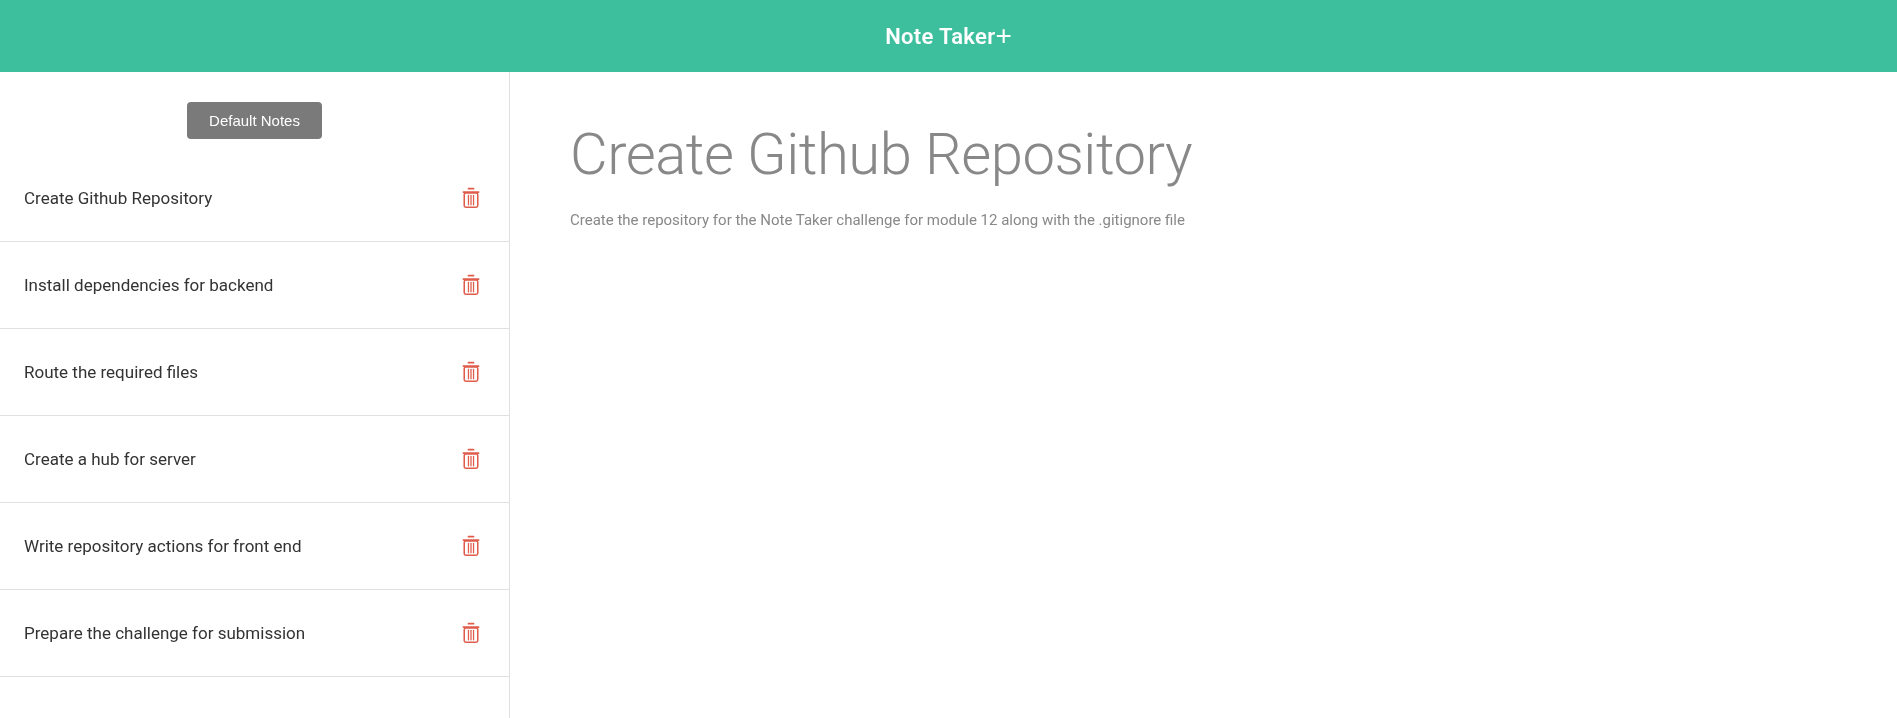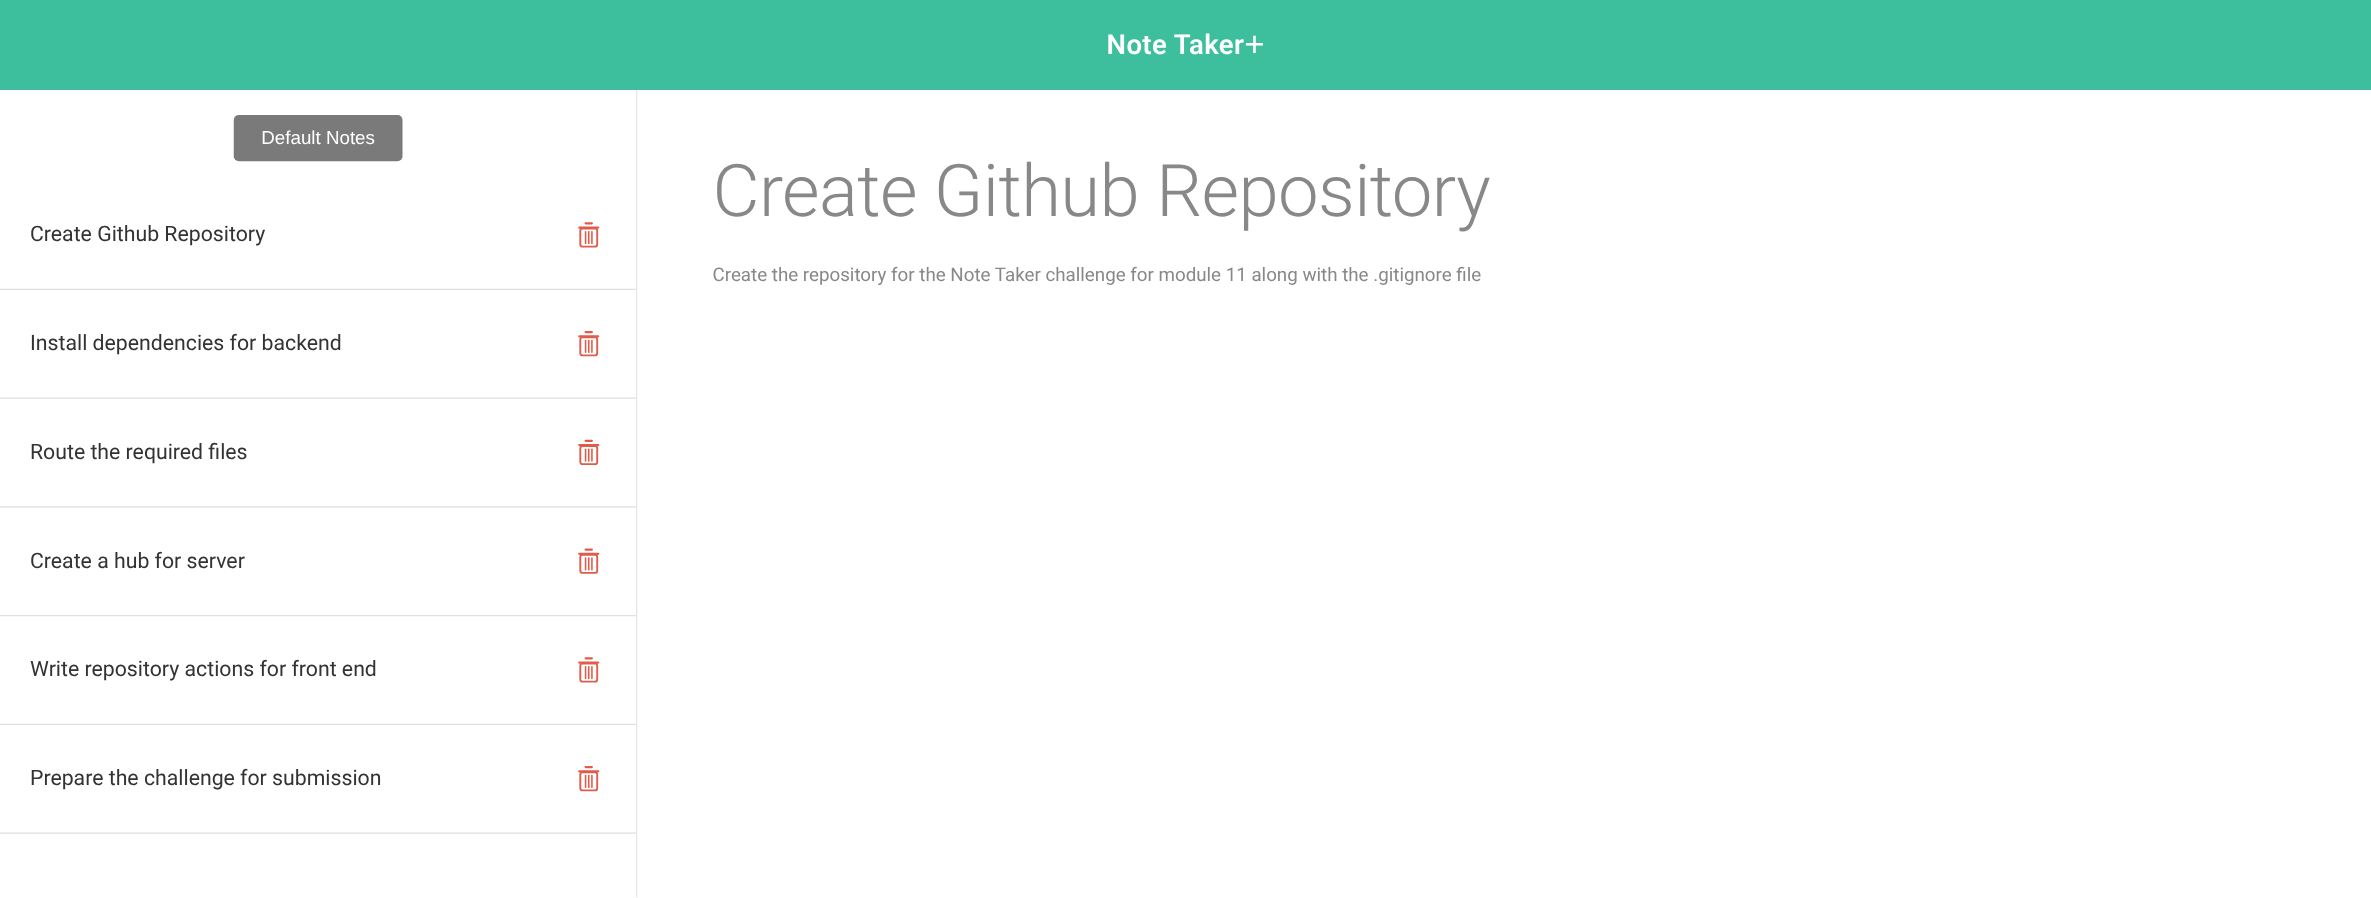--- a/index.html
+++ b/index.html
@@ -53,21 +53,21 @@
       width: 510px;
       min-width: 510px;
       background: #fff;
       border-right: 1px solid #e0e0e0;
       display: flex;
       flex-direction: column;
       overflow-y: auto;
     }
 
     .sidebar-header {
-      padding: 20px 24px 16px;
+      padding: 30px 24px 16px;
       display: flex;
       justify-content: center;
     }
 
     .default-notes-btn {
       background: #7a7a7a;
       color: #fff;
       border: none;
       border-radius: 4px;
       padding: 10px 22px;
@@ -225,16 +225,16 @@
         <line x1="11" y1="10" x2="11" y2="21" stroke="#e05c4b" stroke-width="1.5" stroke-linecap="round"></line>
         <line x1="14" y1="10" x2="14" y2="21" stroke="#e05c4b" stroke-width="1.5" stroke-linecap="round"></line>
       </svg>
     </button>
         </li>
       </ul>
   </aside>
 
   <main class="content-area">
     <h1 class="note-title">Create Github Repository</h1>
-    <p class="note-body">Create the repository for the Note Taker challenge for module 11 along with the .gitignore file</p>
+    <p class="note-body">Create the repository for the Note Taker challenge for module 12 along with the .gitignore file</p>
   </main>
 
 </div>
 
 </body></html>

